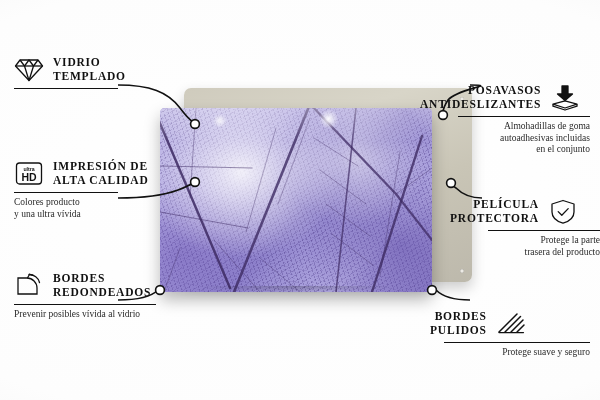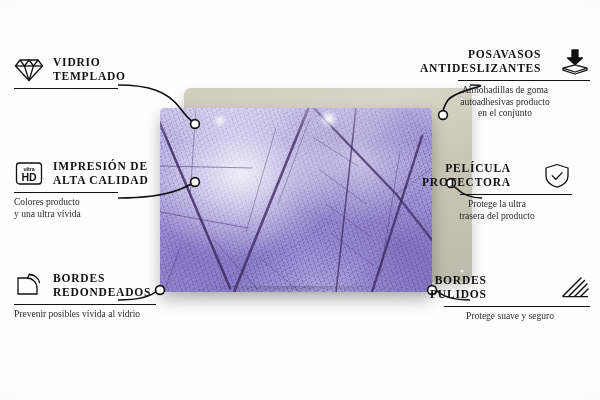--- a/index.html
+++ b/index.html
@@ -59,33 +59,33 @@
   .shadowpad{
     position:absolute;left:163px;top:286px;width:268px;height:16px;
     background:radial-gradient(ellipse 50% 60% at 50% 0%, rgba(0,0,0,.22), rgba(0,0,0,0) 72%);
   }
   
   #wires{position:absolute;left:0;top:0;width:600px;height:400px;pointer-events:none;}
   
   .feat{position:absolute;}
   .feat .row{display:flex;align-items:center;gap:9px;}
   .feat.left .row{justify-content:flex-start;}
-  .feat.right .row{justify-content:space-between;}
+  .feat.right .row{justify-content:flex-start;margin-top:36px;}
   .feat .ttl{
     font-family:"Liberation Serif",serif;
     font-weight:700;font-size:11.5px;letter-spacing:.8px;
     color:#111;line-height:13.5px;text-transform:uppercase;
   }
   .feat.right .ttl{text-align:right;}
   .feat .rule{height:1.4px;background:#111;margin:5px 0 4px 0;}
   .feat .sub{
     font-family:"Liberation Serif",serif;
     font-size:9.5px;line-height:11.5px;color:#2a2a2a;
   }
-  .feat.right .sub{text-align:center;}
+  .feat.right .sub{text-align:right;}
   .ico{width:30px;height:27px;flex:0 0 30px;display:block;}
   .feat.right .ico{order:2;}
 </style>
 </head>
 <body>
 
 <div id="stage">
 
   <div id="product">
     <div class="backing">
@@ -210,41 +210,41 @@
         </g>
       </svg>
       <div class="ttl">
         <div>POSAVASOS</div>
         <div>ANTIDESLIZANTES</div>
       </div>
     </div>
     <div class="rule" style="width:132px;margin-left:auto;"></div>
     <div class="sub">
       <div>Almohadillas de goma</div>
-      <div>autoadhesivas producto</div>
+      <div>autoadhesivas incluidas</div>
       <div>en el conjunto</div>
     </div>
   </div>
 
-  <div class="feat right" style="right:28px;top:162px;width:150px;">
+  <div class="feat right" style="right:0;top:162px;width:150px;">
     <div class="row">
       <svg class="ico" viewBox="0 0 30 27">
         <g fill="none" stroke="#111" stroke-width="1.3" stroke-linejoin="round" stroke-linecap="round">
           <path d="M15 2.5 L26 6 V14 C26 20, 20.5 23.6, 15 25.2 C9.5 23.6, 4 20, 4 14 V6 Z"></path>
           <path d="M10.2 13.6 L13.8 17.2 L20.2 10.6"></path>
         </g>
       </svg>
       <div class="ttl">
         <div>PELÍCULA</div>
         <div>PROTECTORA</div>
       </div>
     </div>
     <div class="rule" style="width:112px;margin-left:auto;"></div>
     <div class="sub">
-      <div>Protege la ultra</div>
+      <div>Protege la parte</div>
       <div>trasera del producto</div>
     </div>
   </div>
 
   <div class="feat right" style="right:10px;top:274px;width:160px;">
     <div class="row">
       <svg class="ico" viewBox="0 0 30 27">
         <g stroke="#111" stroke-width="1.5" stroke-linecap="round">
           <line x1="3" y1="22" x2="21" y2="4"></line>
           <line x1="9" y1="22" x2="24.5" y2="6.5"></line>

